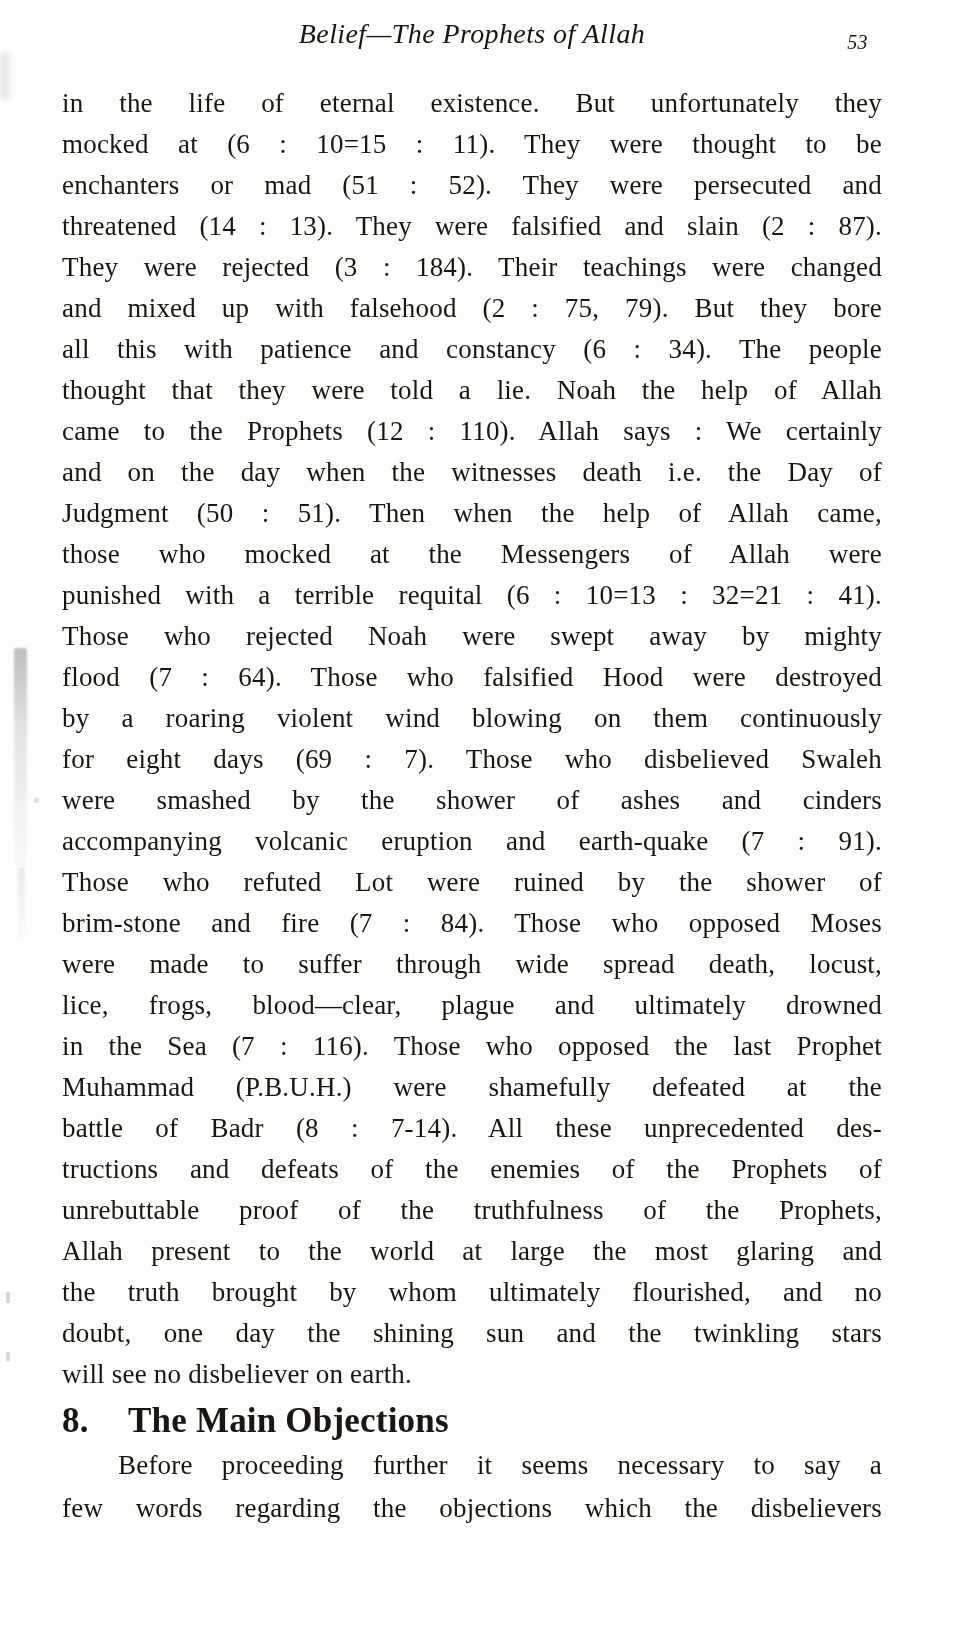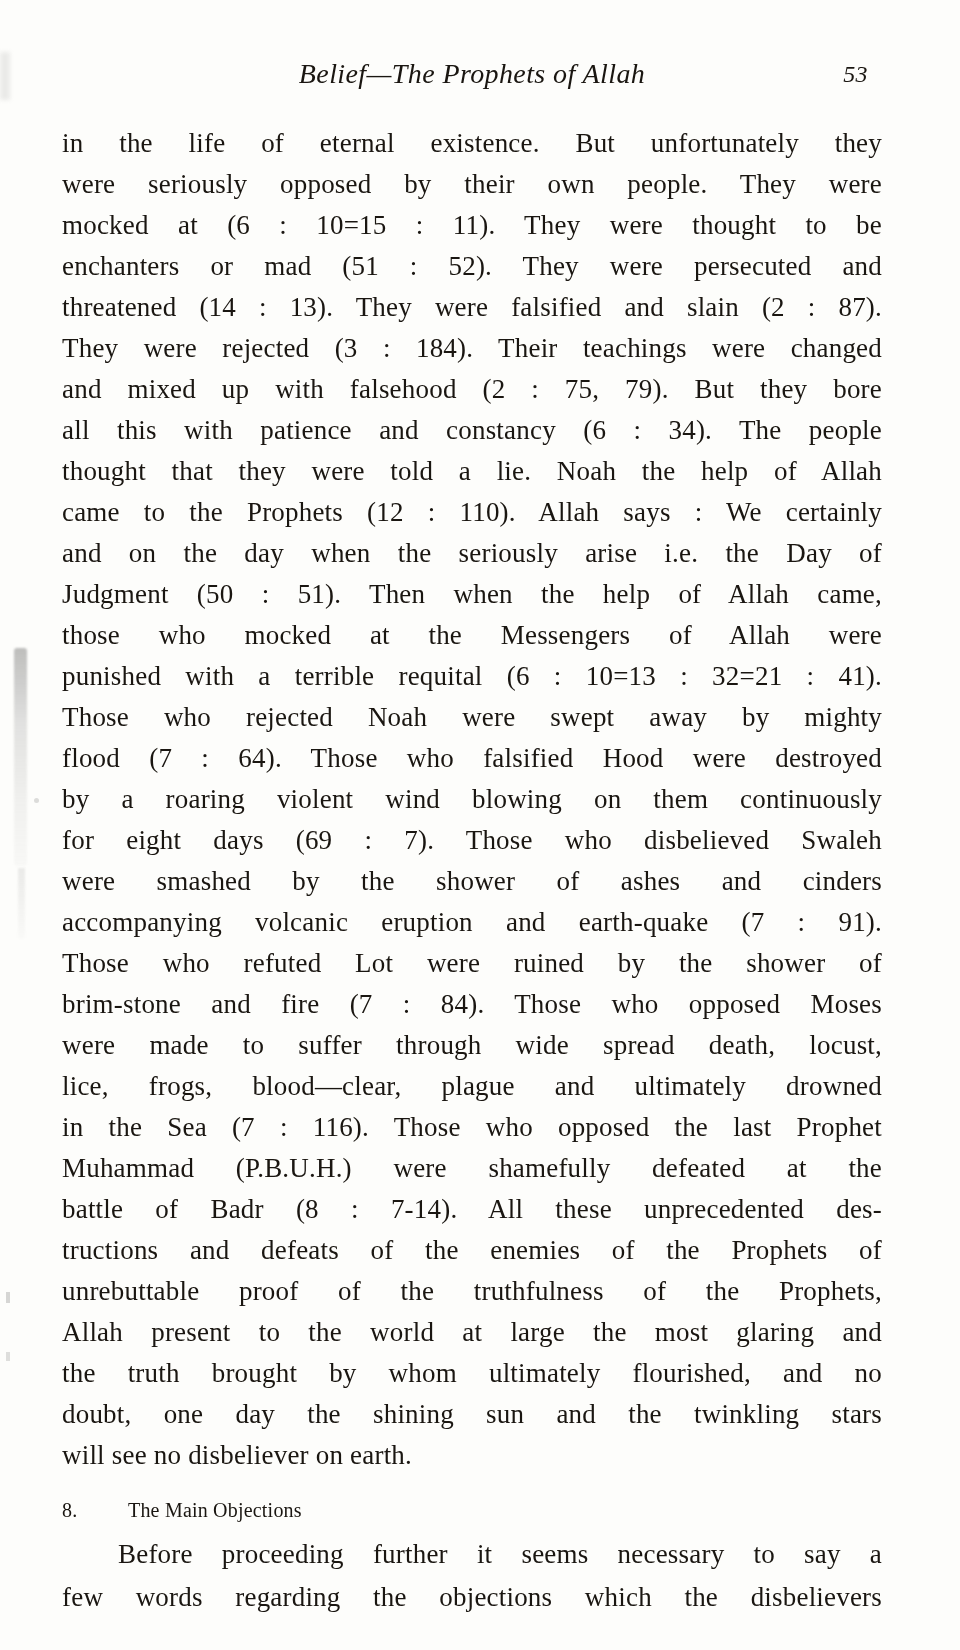--- a/index.html
+++ b/index.html
@@ -4,58 +4,58 @@
 <style>
   * { margin: 0; padding: 0; box-sizing: border-box; }
   html, body { background: #ffffff; }
   .page {
     position: relative;
     width: 960px;
     height: 1650px;
     background: var(--paper, #fdfdfb);
     color: var(--ink, #1a1611);
     font-family: "Liberation Serif", "DejaVu Serif", serif;
-    padding: 56px 78px 0 62px;
+    padding: 16px 78px 0 62px;
     overflow: hidden;
   }
   
   .header {
     position: relative;
     height: 36px;
     line-height: 36px;
     text-align: center;
     font-style: italic;
     font-size: 28px;
     letter-spacing: 0.4px;
   }
   .running-title { display: inline-block; }
   .page-number {
     position: absolute;
     right: 14px;
-    top: 0;
+    top: 8px;
     font-style: italic;
-    font-size: 24px;
+    font-size: 20px;
   }
   
   .body-text { font-size: 27px; }
   .para { margin: 0; }
   .para-1 { margin-top: 31px; }
   .line {
     line-height: 41px;
     text-align: justify;
     text-align-last: justify;
     letter-spacing: 0.2px;
     white-space: normal;
   }
   .last-left .line:last-child { text-align-last: left; }
   .indent-first .line:first-child { text-indent: 56px; }
   .section-heading {
-    margin-top: 12px;
-    font-size: 20px;
-    font-weight: normal;
+    margin-top: 4px;
+    font-size: 35px;
+    font-weight: bold;
     line-height: 44px;
     letter-spacing: 0.2px;
   }
   .section-number { display: inline-block; min-width: 66px; }
   .para-2 { margin-top: 1px; }
   .para-2 .line { line-height: 43px; }
   
   .artifact { position: absolute; pointer-events: none; }
   .smudge-vertical {
     left: 14px; top: 648px; width: 13px; height: 218px;
@@ -88,30 +88,29 @@
 
   <div class="header">
     <span class="running-title">Belief—The Prophets of Allah</span>
     <span class="page-number">53</span>
   </div>
 
   <div class="body-text">
 
     <div class="para para-1 last-left">
         <div class="line">in the life of eternal existence. But unfortunately they</div>
-        <div class="line">were seriously opposed by their own people. They were</div>
         <div class="line">mocked at (6 : 10=15 : 11). They were thought to be</div>
         <div class="line">enchanters or mad (51 : 52). They were persecuted and</div>
         <div class="line">threatened (14 : 13). They were falsified and slain (2 : 87).</div>
         <div class="line">They were rejected (3 : 184). Their teachings were changed</div>
         <div class="line">and mixed up with falsehood (2 : 75, 79). But they bore</div>
         <div class="line">all this with patience and constancy (6 : 34). The people</div>
         <div class="line">thought that they were told a lie. Noah the help of Allah</div>
         <div class="line">came to the Prophets (12 : 110). Allah says : We certainly</div>
-        <div class="line">and on the day when the seriously arise i.e. the Day of</div>
+        <div class="line">and on the day when the witnesses death i.e. the Day of</div>
         <div class="line">Judgment (50 : 51). Then when the help of Allah came,</div>
         <div class="line">those who mocked at the Messengers of Allah were</div>
         <div class="line">punished with a terrible requital (6 : 10=13 : 32=21 : 41).</div>
         <div class="line">Those who rejected Noah were swept away by mighty</div>
         <div class="line">flood (7 : 64). Those who falsified Hood were destroyed</div>
         <div class="line">by a roaring violent wind blowing on them continuously</div>
         <div class="line">for eight days (69 : 7). Those who disbelieved Swaleh</div>
         <div class="line">were smashed by the shower of ashes and cinders</div>
         <div class="line">accompanying volcanic eruption and earth-quake (7 : 91).</div>
         <div class="line">Those who refuted Lot were ruined by the shower of</div>

